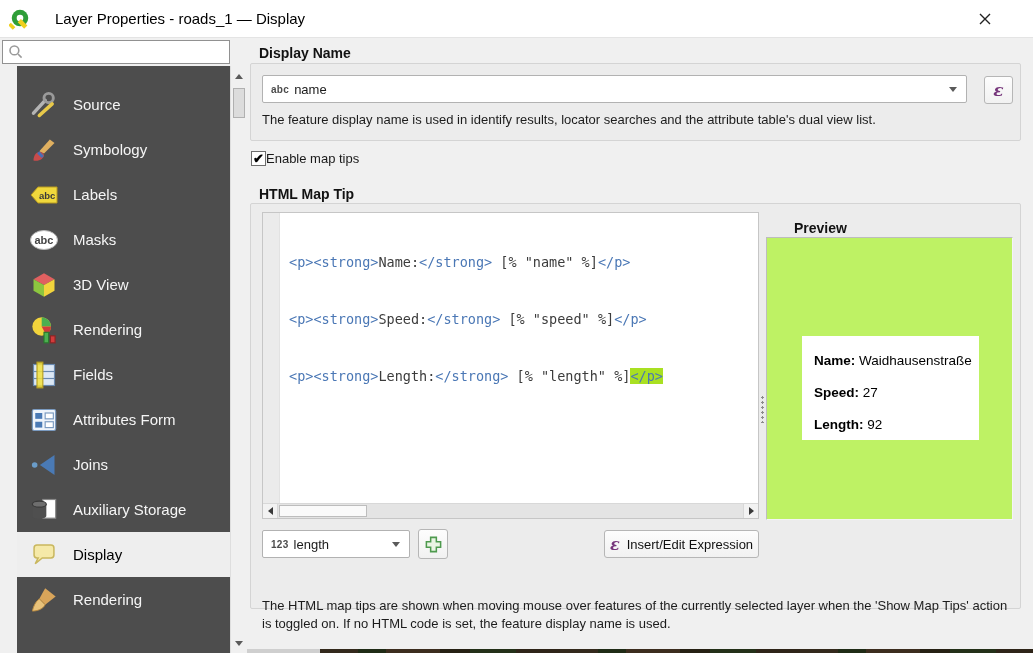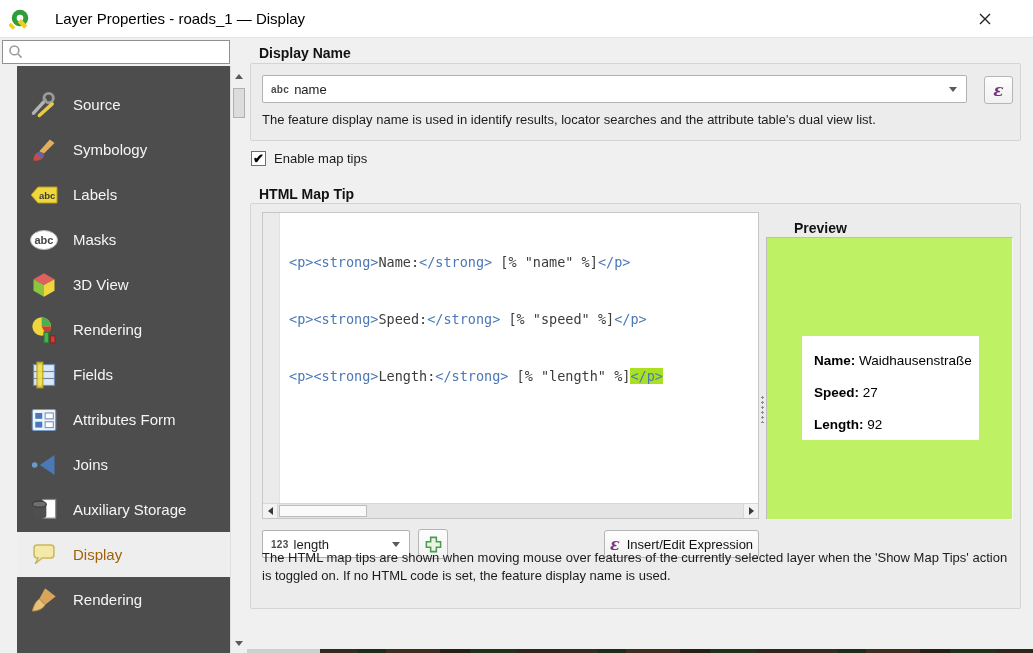--- a/index.html
+++ b/index.html
@@ -32,21 +32,21 @@
   }
   #sidebar {
     position:absolute; left:0; top:66px; width:230px; height:587px;
     background:#4d4d4d; padding-top:16px; overflow:hidden;margin-left:17px;
   }
   .side-item {
     height:45px; display:flex; align-items:center; padding-left:11px;
     color:#f5f5f5; font-size:15px; cursor:default;
   }
   .side-item .ic { width:32px; height:32px; display:flex; align-items:center; justify-content:center; margin-right:13px; }
-  .side-item.selected { background:#eeeeee; color:#a16207; }
+  .side-item.selected { background:#eeeeee; color:#000000; }
   #side-scroll {
     position:absolute; left:230px; top:66px; width:17px; height:587px;
     background:#f0f0f0; border-left:1px solid #dedede;
   }
   .sb-arrow { position:absolute; left:0; width:16px; height:16px; display:flex; align-items:center; justify-content:center; }
   .tri-up   { width:0;height:0;border-left:4px solid transparent;border-right:4px solid transparent;border-bottom:5px solid #5a5a5a; }
   .tri-down { width:0;height:0;border-left:4px solid transparent;border-right:4px solid transparent;border-top:5px solid #5a5a5a; }
   .tri-left { width:0;height:0;border-top:4px solid transparent;border-bottom:4px solid transparent;border-right:5px solid #3a3a3a; }
   .tri-right{ width:0;height:0;border-top:4px solid transparent;border-bottom:4px solid transparent;border-left:5px solid #3a3a3a; }
   #side-thumb {
@@ -76,21 +76,21 @@
   #combo-dn { left:262px; top:75px; width:705px; height:28px; }
   #btn-eps { left:984px; top:76px; width:29px; height:28px; font-size:17px; }
   #help-dn { position:absolute; left:262px; top:112px; width:745px; font-size:13px; color:#1c1c1c; }
   
   #chk-row { position:absolute; left:251px; top:151px; display:flex; align-items:center; }
   #chk-box {
     width:15px; height:15px; background:#fff; border:1px solid #6e6e6e;
     display:flex; align-items:center; justify-content:center;
     font-size:13px; font-weight:bold; color:#000; line-height:1;
   }
-  #chk-row .lbl { margin-left:8px; font-size:13px; }
+  #chk-row .lbl { margin-left:0; font-size:13px; }
   #lbl-mt { left:259px; top:186px; }
   #panel-mt { left:250px; top:203px; width:771px; height:406px; }
   #code-editor {
     position:absolute; left:262px; top:212px; width:497px; height:307px;
     background:#fff; border:1px solid #c6c6c6;
   }
   #code-gutter {
     position:absolute; left:0; top:0; bottom:15px; width:17px;
     background:#ebebeb; border-right:1px solid #e2e2e2;
   }
@@ -123,21 +123,21 @@
   #preview-tip {
     position:absolute; left:35px; top:98px; width:177px; height:104px;
     background:#fff; padding:17px 4px 0 12px; font-size:13.5px; color:#000;
   }
   .tip-row { margin-bottom:17px; white-space:nowrap; }
   .tip-row b { font-weight:bold; }
   #combo-field { left:262px; top:530px; width:148px; height:28px; }
   #btn-add { left:418px; top:529px; width:30px; height:30px; }
   #btn-insert { left:604px; top:530px; width:155px; height:28px; gap:7px; }
   #btn-insert .eps { font-size:16px; }
-  #help-mt { position:absolute; left:262px; top:549px; width:748px; font-size:13px; line-height:18px; color:#1c1c1c; }
+  #help-mt { position:absolute; left:262px; top:597px; width:748px; font-size:13px; line-height:18px; color:#1c1c1c; }
   
   .fbtn { top:622px; height:26px;margin-top:36px; }
   #btn-style { left:247px; width:98px; }
   #btn-style .sarrow { position:absolute; right:10px; }
   #btn-ok { left:605px; width:77px; border:1px solid #57a0dd; }
   #btn-cancel { left:690px; width:100px;text-decoration:underline; }
   #btn-apply { left:821px; width:99px; }
   #btn-help { left:928px; width:99px; }
   #map-strip {
     position:absolute; left:320px; top:649px; width:713px; height:4px;

